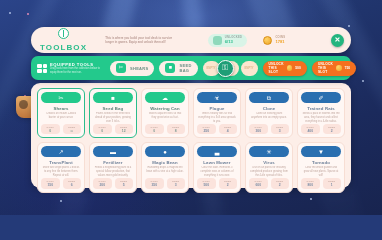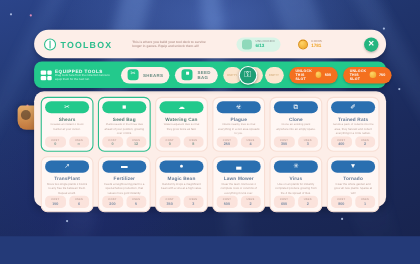--- a/index.html
+++ b/index.html
@@ -68,21 +68,21 @@
     left: 31px; top: 27px;
     width: 320px; height: 26px;
     background: #fdeee8;
     border-radius: 13px;
     display: flex;
     align-items: center;
     padding: 0 7px 0 9px;
     box-shadow: 0 2px 5px rgba(0,0,0,.22);
     z-index: 5;
   }
-  .brand { display: flex; align-items: flex-end; gap: 4px; }
+  .brand { display: flex; align-items: center; gap: 4px; flex-direction: column; }
   .brand-icon {
     width: 11px; height: 11px;
     border-radius: 50%;
     background: #ffffff;
     border: 1.2px solid #2bbd8c;
     position: relative;
     flex: none;
   }
   .brand-icon::before {
     content:"";

